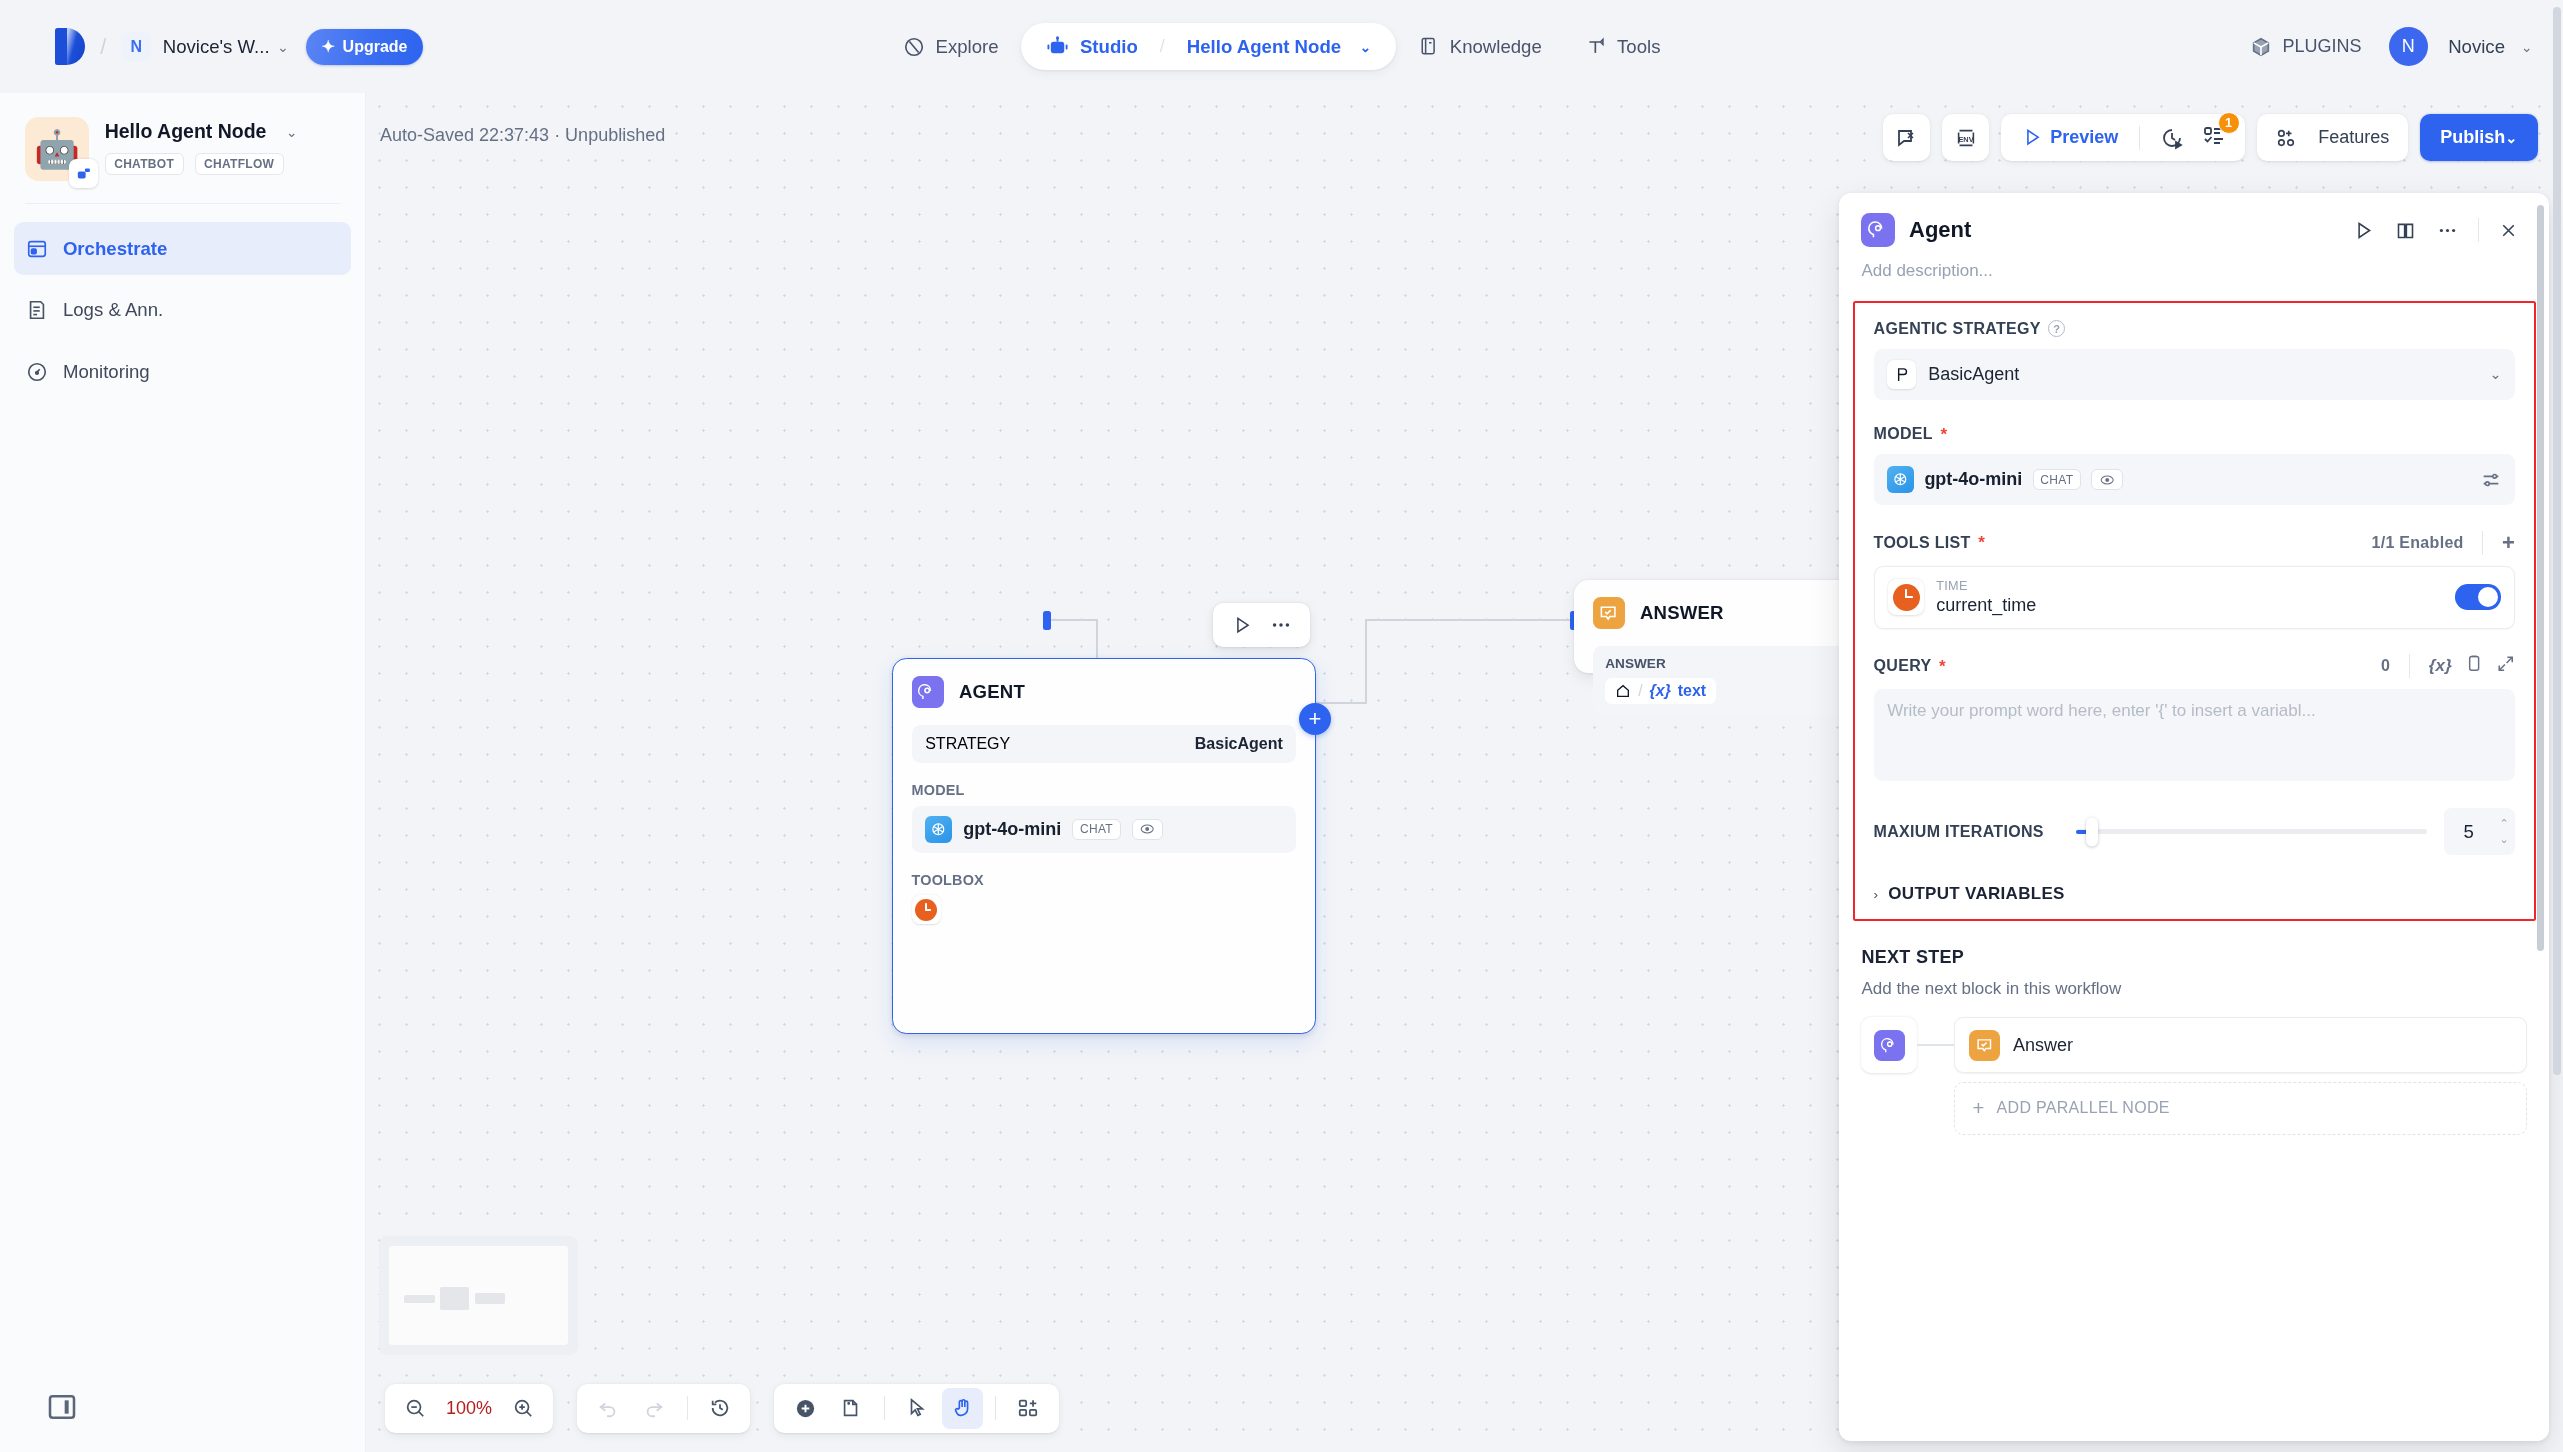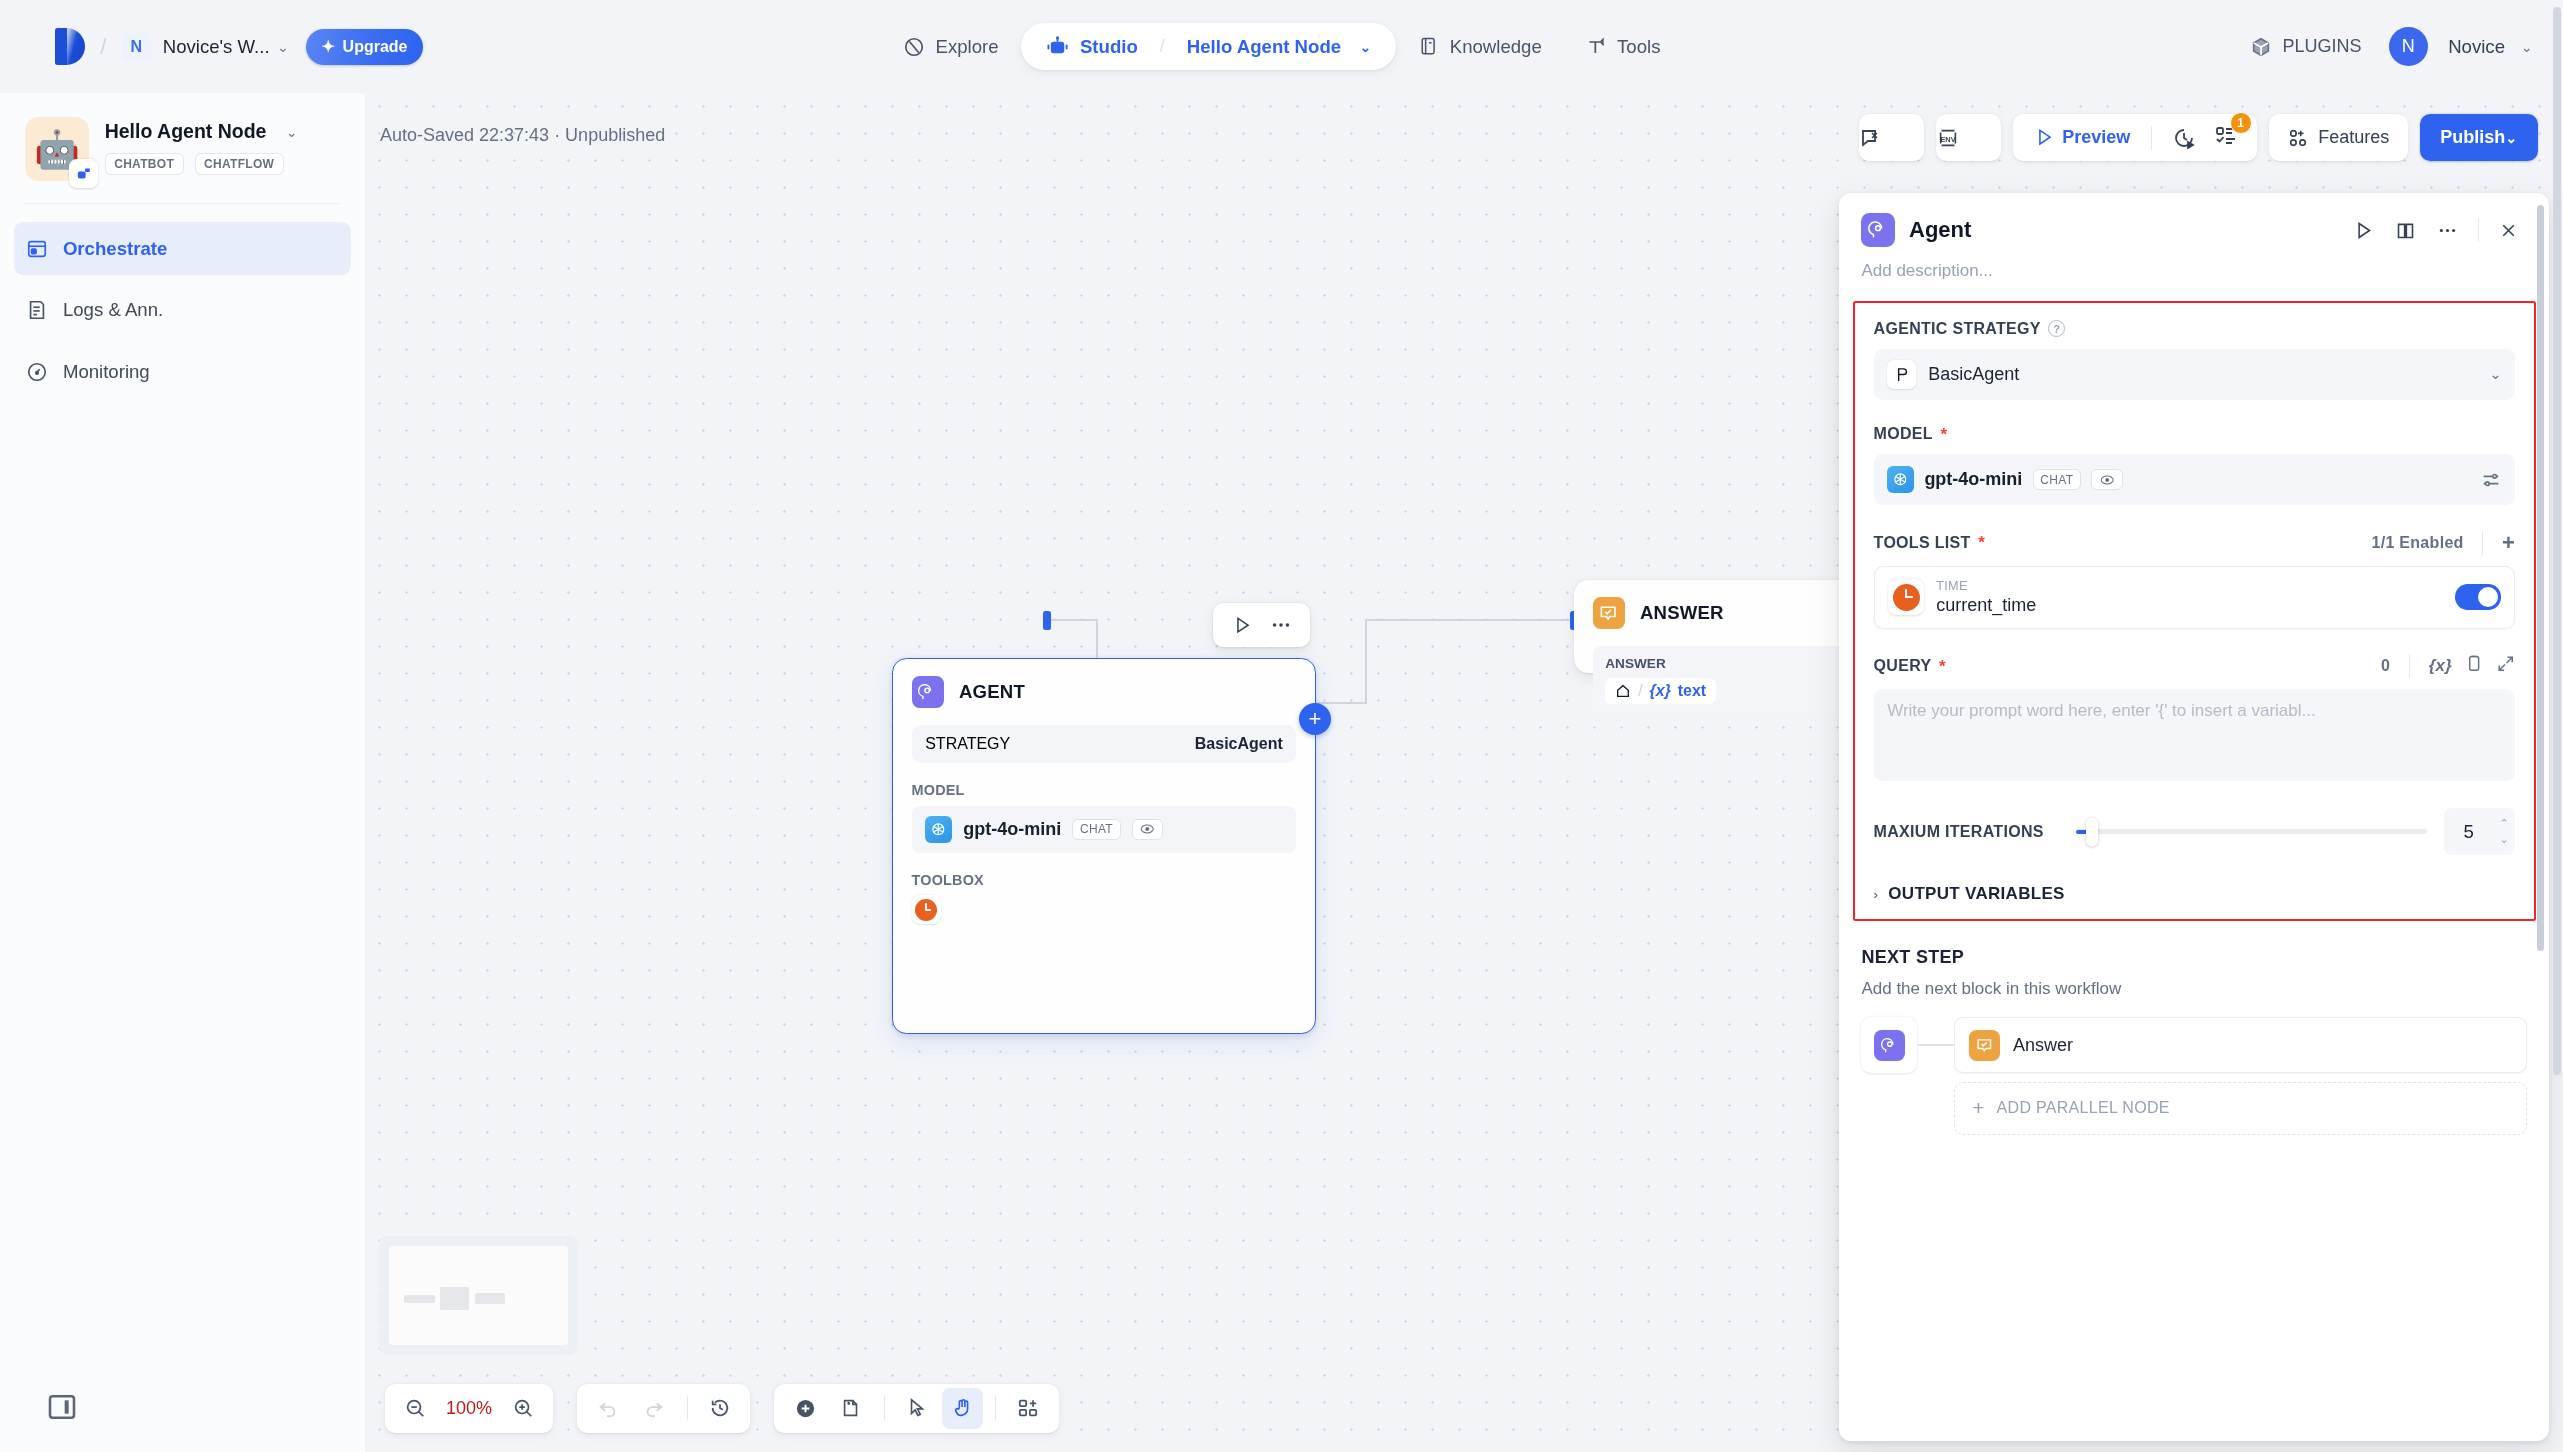--- a/index.html
+++ b/index.html
@@ -120,44 +120,44 @@
     overflow: hidden;
   }
   .autosave {
     position: absolute; top: 32px; left: 14px;
     font-size: 18px; color: #667085;
   }
   .canvas-topright {
     position: absolute; top: 21px; right: 25.4px; display: flex; align-items: center; gap: 12px;
   }
   .icon-btn-sq {
-    width: 65px; height: 47px; border-radius: 10.2px; background: #fff;
+    width: 47px; height: 47px; border-radius: 10.2px; background: #fff;
     box-shadow: 0 0.8px 1.7px rgba(16,24,40,.07), 0 1.7px 6.8px rgba(16,24,40,.05);
-    display: flex; align-items: center; justify-content: flex-start; cursor: pointer;
+    display: flex; align-items: center; justify-content: center; cursor: pointer;
   }
   .preview-group {
     height: 47px; background: #fff; border-radius: 10.2px; display: flex; align-items: center;
     box-shadow: 0 0.8px 1.7px rgba(16,24,40,.07), 0 1.7px 6.8px rgba(16,24,40,.05);
     padding: 0 13.6px; gap: 6.8px;
   }
   .preview-btn {
     display: flex; align-items: center; gap: 8.5px; color: #2d63ef;
     font-size: 18px; font-weight: 600; padding: 0 6.8px; cursor: pointer;
   }
   .vdiv { width: 0.8px; height: 24px; background: #e4e7ec; margin: 0 6.8px; }
   .chk-wrap { position: relative; cursor: pointer; padding: 0 5.1px;}
   .chk-badge {
     position: absolute; top: -12px; right: -8.5px; min-width: 22px; height: 22px;
     border-radius: 11px; background: #f79009; color: #fff; font-size: 12.7px; font-weight: 700;
     display: flex; align-items: center; justify-content: center; padding: 0 5.1px;
     border: 1.7px solid #fff;
   }
   .features-btn {
     height: 47px; background: #fff; border-radius: 10.2px; display: flex; align-items: center;
-    gap: 9px; padding: 0 18.6px; font-size: 18px; color: #344054; cursor: pointer;
+    gap: 21px; padding: 0 18.6px; font-size: 18px; color: #344054; cursor: pointer;
     box-shadow: 0 0.8px 1.7px rgba(16,24,40,.07), 0 1.7px 6.8px rgba(16,24,40,.05);
   }
   .publish-btn {
     height: 47px; background: #2d63ef; color: #fff; border-radius: 10.2px;
     display: flex; align-items: center; gap: 0; padding: 0 20.3px;
     font-size: 18px; font-weight: 600; cursor: pointer; border: none;
     box-shadow: 0 0.8px 2.5px rgba(40,70,180,.3);
   }
 
   

